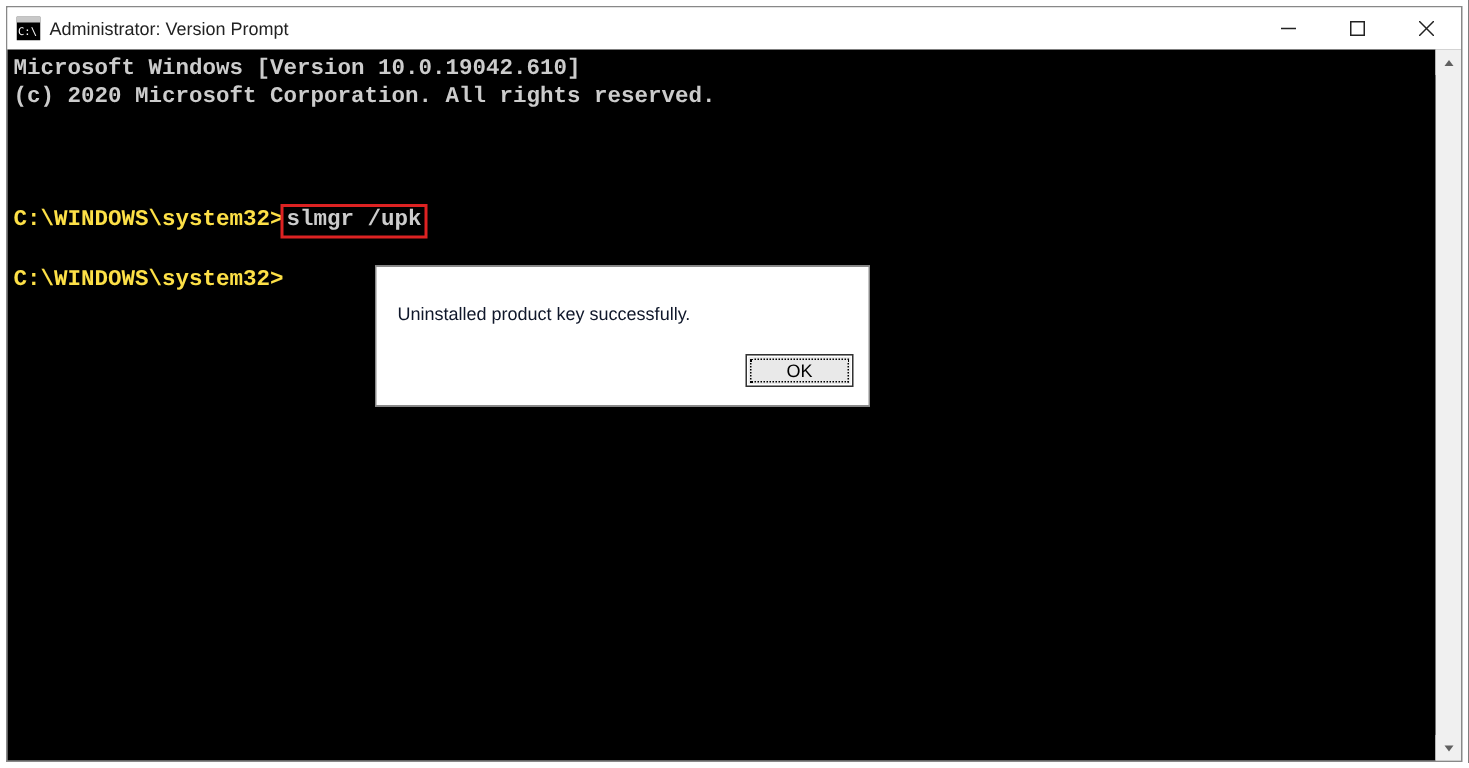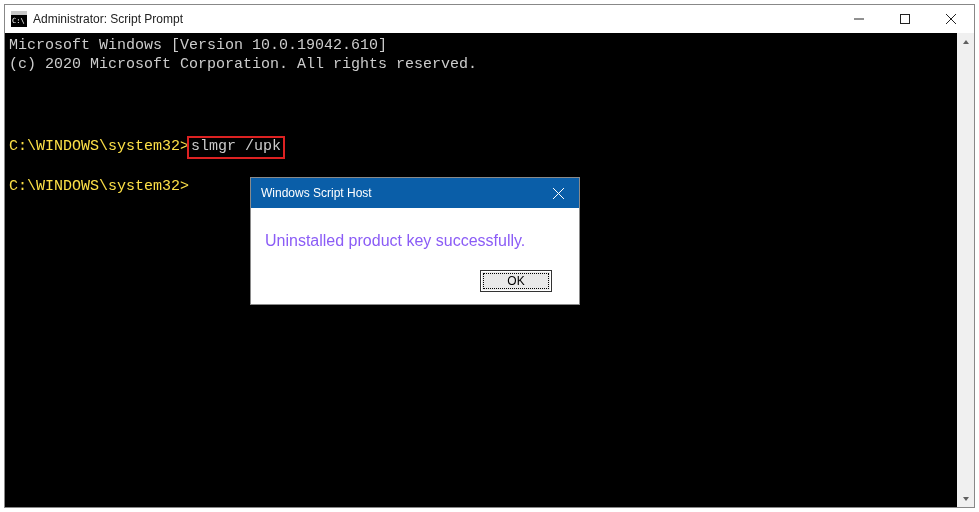--- a/index.html
+++ b/index.html
@@ -47,20 +47,21 @@
       justify-content: center;
       color: #222;
       font-size: 14px;
     }
     .title-btn svg { stroke: #222; }
     .console-body {
       flex: 1;
       background: #000;
       position: relative;
       display: flex;
+      font-weight: bold;
     }
     .console-content {
       flex: 1;
       padding: 4px 4px;
       font-family: Consolas, "Courier New", monospace;
       font-size: 15px;
       color: #ccc;
       line-height: 1.25;
       white-space: pre;
     }
@@ -114,25 +115,25 @@
       width: 42px;
       height: 100%;
       display: flex;
       align-items: center;
       justify-content: center;
       color: #fff;
       font-size: 15px;
     }
     .dialog-body {
       padding: 24px 14px 12px 14px;
-      color: #8b5cf6;
-      font-size: 16px;
+      color: #0f172a;
+      font-size: 12px;
     }
     .dialog-footer {
-      padding: 8px 27px 12px;
+      padding: 8px 10px 12px;
       display: flex;
       justify-content: flex-end;
     }
     .dialog-ok {
       width: 72px;
       height: 22px;
       background: #e9e9e9;
       border: 1px solid #333;
       outline: 1px dotted #000;
       outline-offset: -4px;
@@ -149,21 +150,21 @@
 
 <div class="window">
   <div class="titlebar">
     <span class="app-icon">
       <svg width="16" height="16" viewBox="0 0 16 16">
         <rect x="0" y="0" width="16" height="16" fill="#000"></rect>
         <rect x="0" y="0" width="16" height="4" fill="#c8c8c8"></rect>
         <text x="1" y="12" font-size="7" fill="#fff" font-family="monospace">C:\</text>
       </svg>
     </span>
-    <span>Administrator: Script Prompt</span>
+    <span>Administrator: Version Prompt</span>
     <div class="title-controls">
       <div class="title-btn">
         <svg width="10" height="10">
             <line x1="0" y1="5" x2="10" y2="5" stroke-width="1"></line>
           </svg>
       </div>
       <div class="title-btn">
         <svg width="10" height="10">
             <rect x="0.5" y="0.5" width="9" height="9" fill="none" stroke-width="1"></rect>
           </svg>
@@ -190,26 +191,17 @@
       <div class="scroll-arrow">
         <svg width="8" height="8">
             <polygon points="1,2 7,2 4,6" fill="#606060"></polygon>
           </svg>
       </div>
     </div>
   </div>
 </div>
 
 <div class="dialog">
-  <div class="dialog-titlebar">
-    <span>Windows Script Host</span>
-    <div class="dialog-close">
-      <svg width="11" height="11">
-          <line x1="0" y1="0" x2="11" y2="11" stroke="#fff" stroke-width="1"></line>
-          <line x1="11" y1="0" x2="0" y2="11" stroke="#fff" stroke-width="1"></line>
-        </svg>
-    </div>
-  </div>
   <div class="dialog-body">Uninstalled product key successfully.</div>
   <div class="dialog-footer">
     <div class="dialog-ok">OK</div>
   </div>
 </div>
 
 </body></html>

